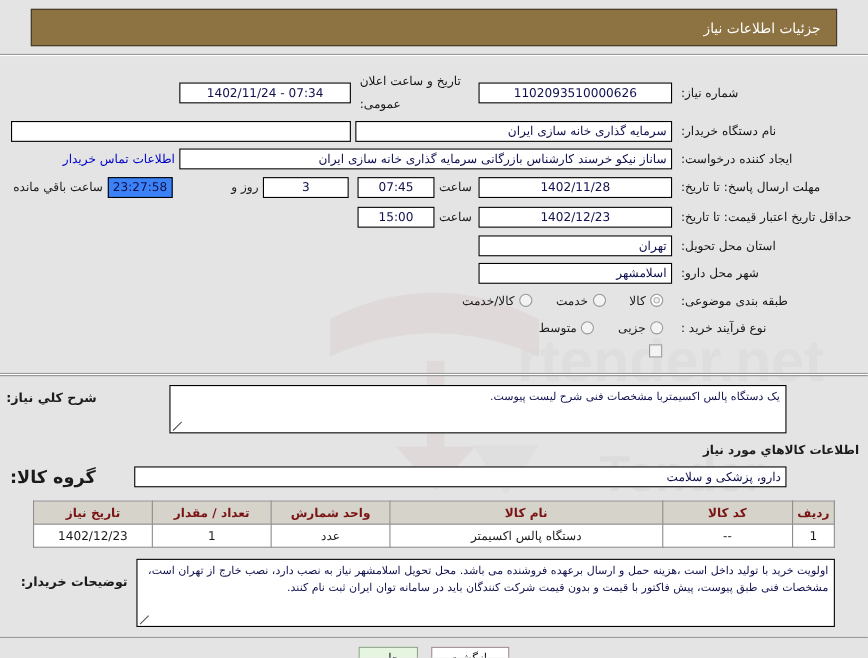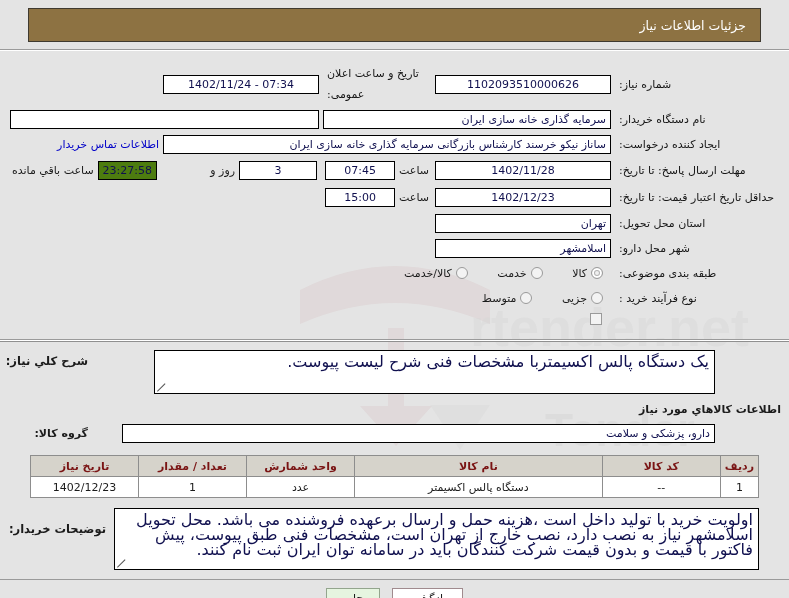--- a/index.html
+++ b/index.html
@@ -86,21 +86,21 @@
     color: #10104f;
     padding: 0 4px;
     text-align: center;
     display: block;
     width: 100%;
     overflow: hidden;
     white-space: nowrap;
   }
   .inp.ltr { direction: ltr; }
   .inp.right { text-align: right; }
-  .inp.cream { background: #4d7c0f; }
+  .inp.cream { background: #3b82f6; }
   .inp.blank { background: #ffffff; }
 
   .mini-lbl { font-size: 11px; padding: 0 5px; white-space: nowrap; }
   .link {
     color: #0000c8;
     font-size: 11px;
     white-space: nowrap;
     cursor: pointer;
   }
   .smalltxt { font-size: 11px; white-space: nowrap; }
@@ -117,38 +117,38 @@
   }
   .rb.on { background: #f0f0f0; box-shadow: inset 0 0 0 2px #ffffff, inset 0 0 0 3px #b3b3b3; }
   .cb {
     display: inline-block;
     width: 12px; height: 12px;
     border: 1px solid #9a9a9a;
     background: #f3f3f3;
     vertical-align: -2px;
     margin: 0 5px;
   }
-  .opt { display: inline-block; white-space: nowrap; margin-left: 22px; font-size: 11px; }
+  .opt { display: inline-block; white-space: nowrap; margin-left: 14px; font-size: 11px; }
 
   
   .sec { padding: 8px 8px 0 8px; }
   .desc-row { display: flex; align-items: flex-start; gap: 6px; }
   .desc-lbl {
     font-weight: bold;
     font-size: 11.5px;
     width: 80px;
     text-align: left;
     padding-top: 4px;
     white-space: nowrap;
   }
   .ta {
     border: 1px solid #000000;
     background: #ffffff;
     color: #10104f;
-    font-size: 16px;
+    font-size: 10px;
     padding: 3px 5px;
     line-height: 15px;
     position: relative;
     text-align: right;
     overflow: hidden;
   }
   .ta .grip {
     position: absolute;
     left: 2px; bottom: 1px;
     width: 9px; height: 9px;
@@ -164,21 +164,21 @@
   }
 
   .sec-title {
     font-weight: bold;
     font-size: 11px;
     text-align: right;
     padding: 9px 0 6px 0;
   }
 
   .group-row { display: flex; align-items: center; gap: 6px; padding: 2px 0 8px 0; }
-  .group-lbl { font-weight: bold; font-size: 11px; width: 80px; text-align: right; white-space: nowrap; }
+  .group-lbl { font-weight: bold; font-size: 16px; width: 80px; text-align: center; white-space: nowrap; }
 
   
   .tbl-wrap { padding: 4px 30px 0 30px; }
   table.items {
     width: 100%;
     border-collapse: collapse;
     background: #ffffff;
     font-size: 11px;
   }
   table.items th {
@@ -194,21 +194,21 @@
   table.items td {
     border: 1px solid #8d8d8d;
     background: #ffffff;
     height: 21px;
     padding: 1px 4px;
     text-align: center;
     color: #1b1b1b;
   }
 
   
-  .notes-wrap { padding: 10px 30px 0 24px; }
+  .notes-wrap { padding: 10px 30px 0 34px; }
   .notes-row { display: flex; align-items: flex-start; gap: 8px; }
   .notes-lbl { font-weight: bold; font-size: 11.5px; white-space: nowrap; padding-top: 14px; width: 82px; text-align: left; }
 
   
   .footer {
     margin-top: 9px;
     border-top: 1px solid #9a9a9a;
     padding-top: 8px;
     text-align: center;
   }

